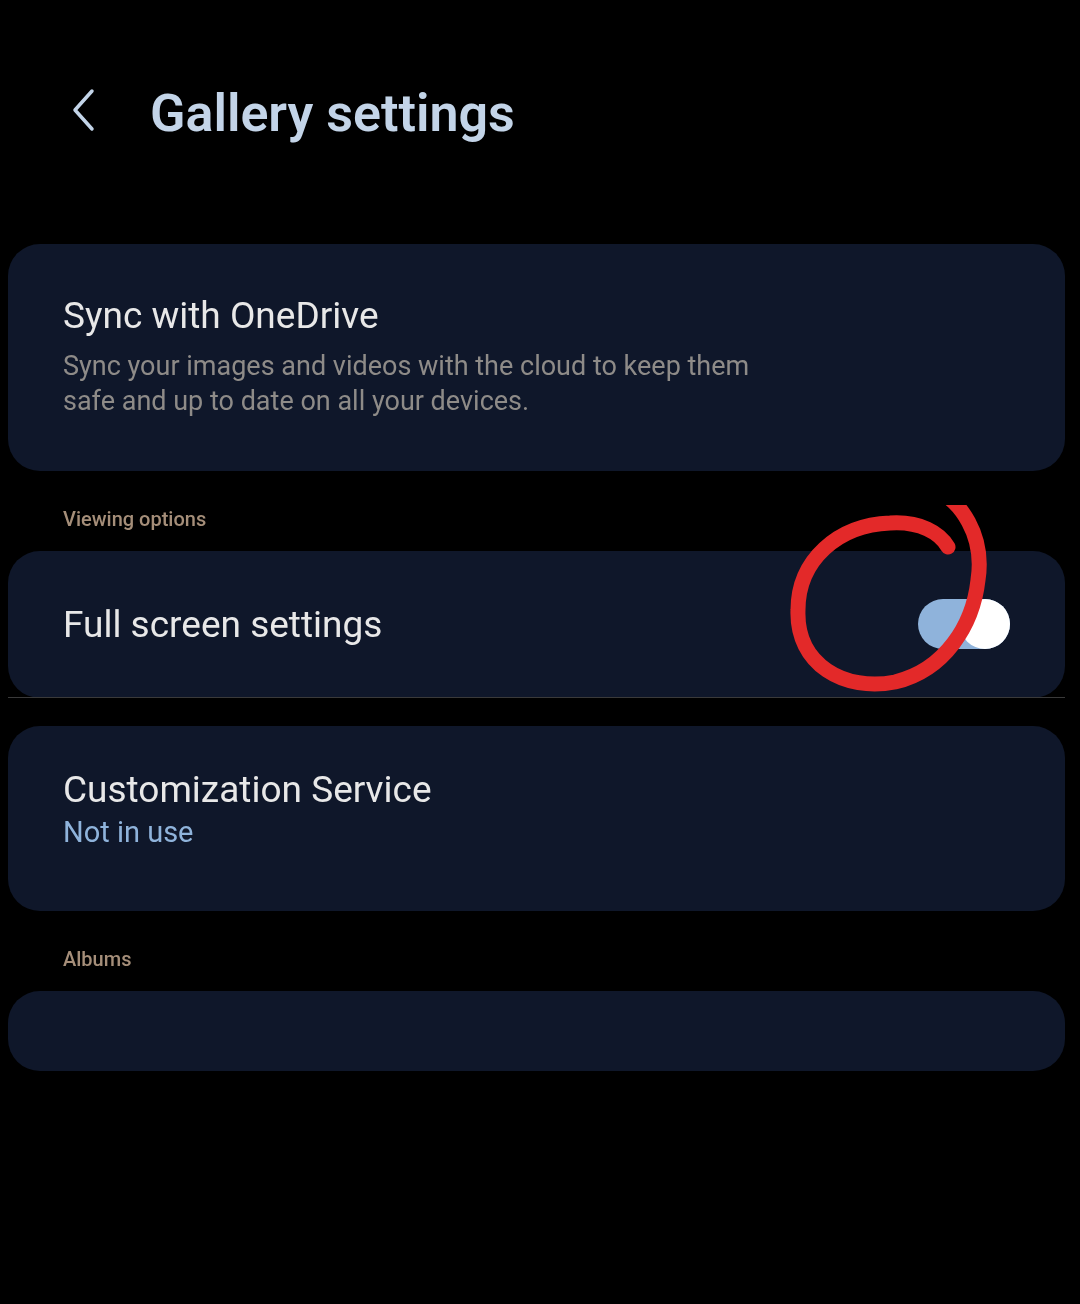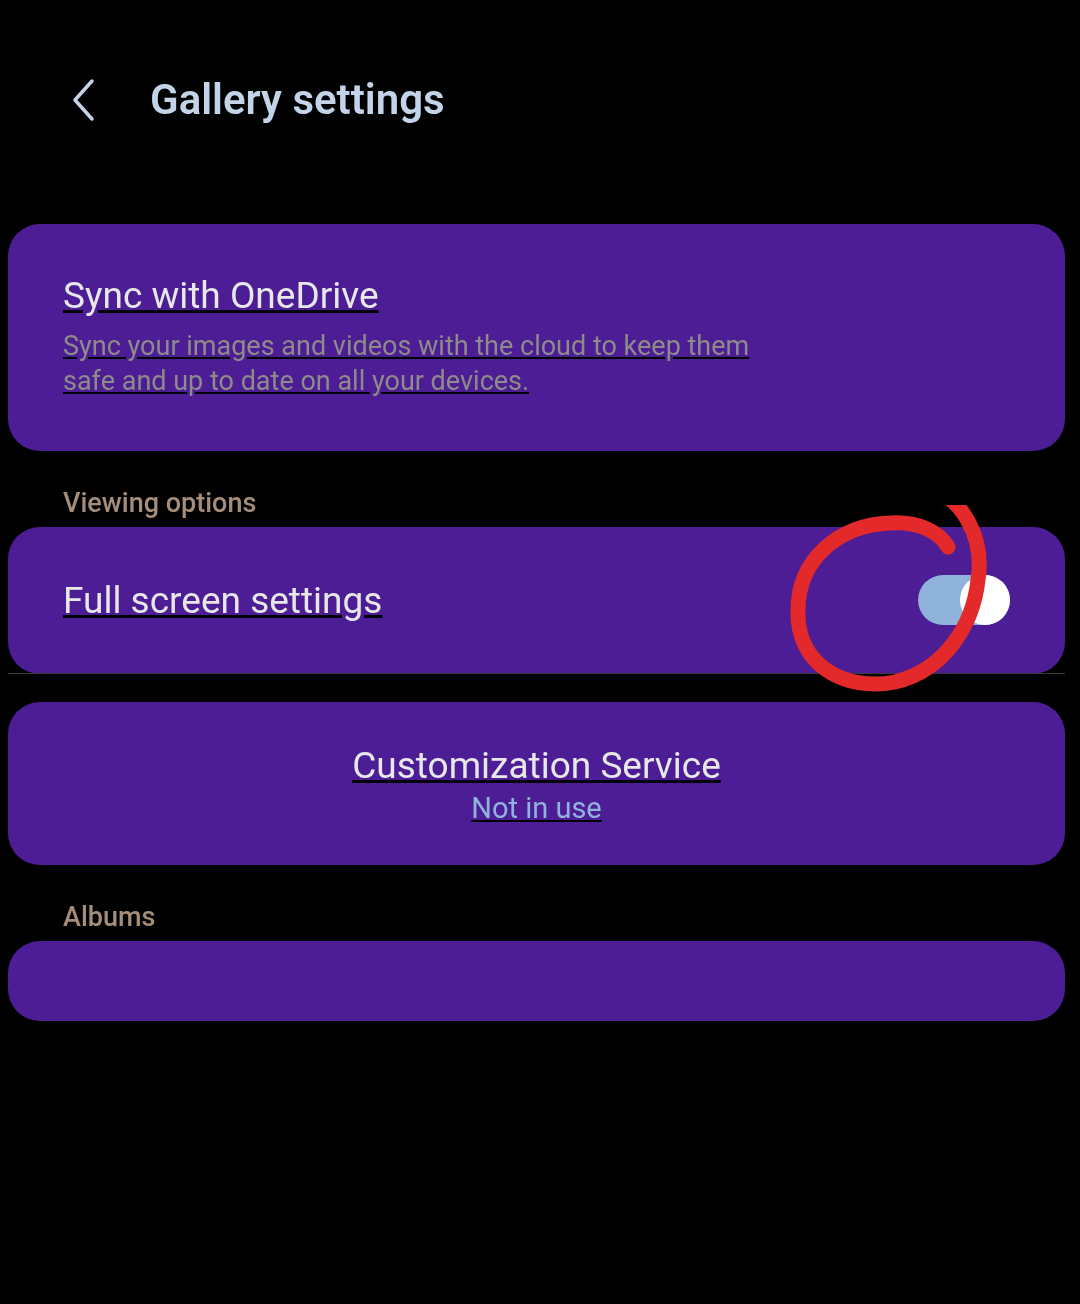--- a/index.html
+++ b/index.html
@@ -28,33 +28,33 @@
       width: 30px;
       height: 48px;
       display: flex;
       align-items: center;
       justify-content: center;
       cursor: pointer;
     }
     
     .page-title {
       color: #c3d4e8;
-      font-size: 42px;
+      font-size: 52px;
       font-weight: 600;
+      margin-top: 8px;
     }
     
     .content {
       padding: 100px 15px 0 8px;
     }
     
     .card {
-      background: #4c1d95;
+      background: #0f172a;
       border-radius: 32px;
       margin-bottom: 28px;
-      text-decoration: underline;
     }
     
     .card-inner {
       padding: 50px 55px 52px 55px;
     }
     
     .setting-title {
       color: #e8e8e8;
       font-size: 37px;
       font-weight: 400;
@@ -64,23 +64,23 @@
     .setting-desc {
       color: #8e8b88;
       font-size: 27px;
       font-weight: 400;
       line-height: 1.3;
       max-width: 720px;
     }
     
     .section-header {
       color: #a58e79;
-      font-size: 27px;
+      font-size: 20px;
       font-weight: 500;
-      padding: 8px 0 8px 55px;
+      padding: 8px 0 20px 55px;
     }
     
     .toggle-row {
       display: flex;
       align-items: center;
       justify-content: space-between;
       padding: 48px 55px;
     }
     
     .toggle-row.with-divider {
@@ -156,21 +156,21 @@
     <div class="toggle-row with-divider">
       <div class="toggle-label">Full screen settings</div>
       <div class="toggle">
         <div class="toggle-thumb"></div>
       </div>
     </div>
   </div>
 
 
   <div class="card">
-    <div class="card-inner" style="padding-top:42px;padding-bottom:40px;text-align:center;">
+    <div class="card-inner" style="padding-top:42px;padding-bottom:62px;">
       <div class="setting-title" style="margin-bottom:4px;">Customization Service</div>
       <div class="sub-label">Not in use</div>
     </div>
   </div>
 
   <div class="section-header">Albums</div>
 
   <div class="card" style="height:80px;"></div>
 
 </div>

